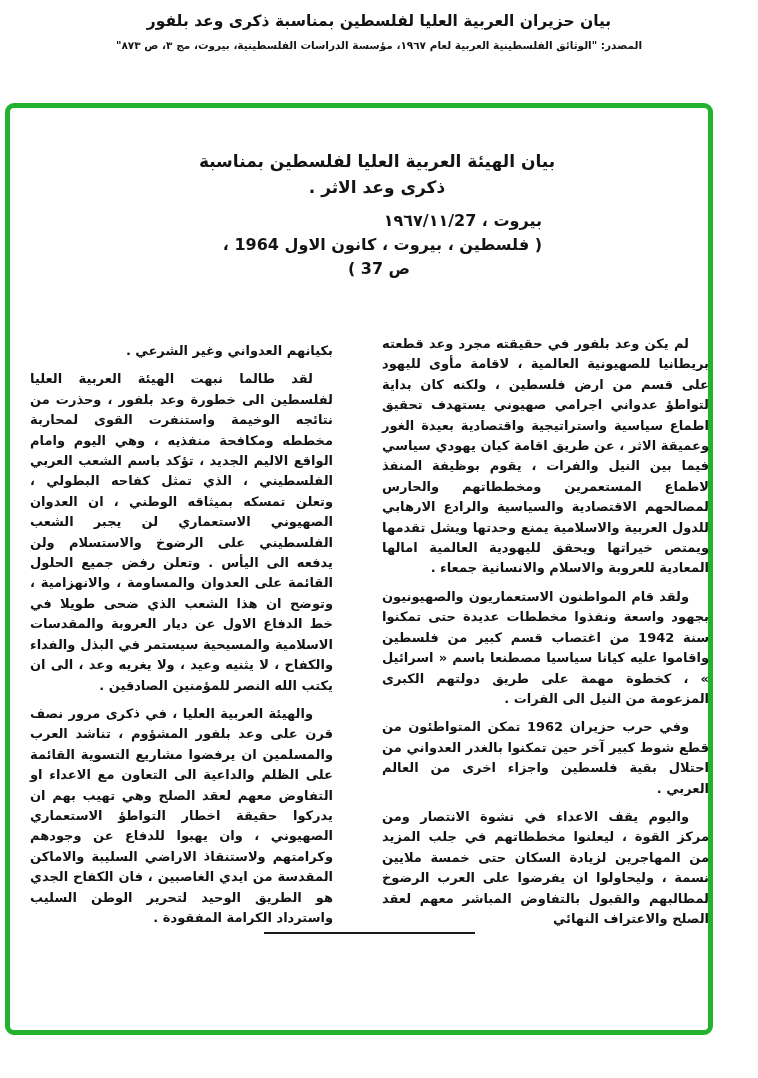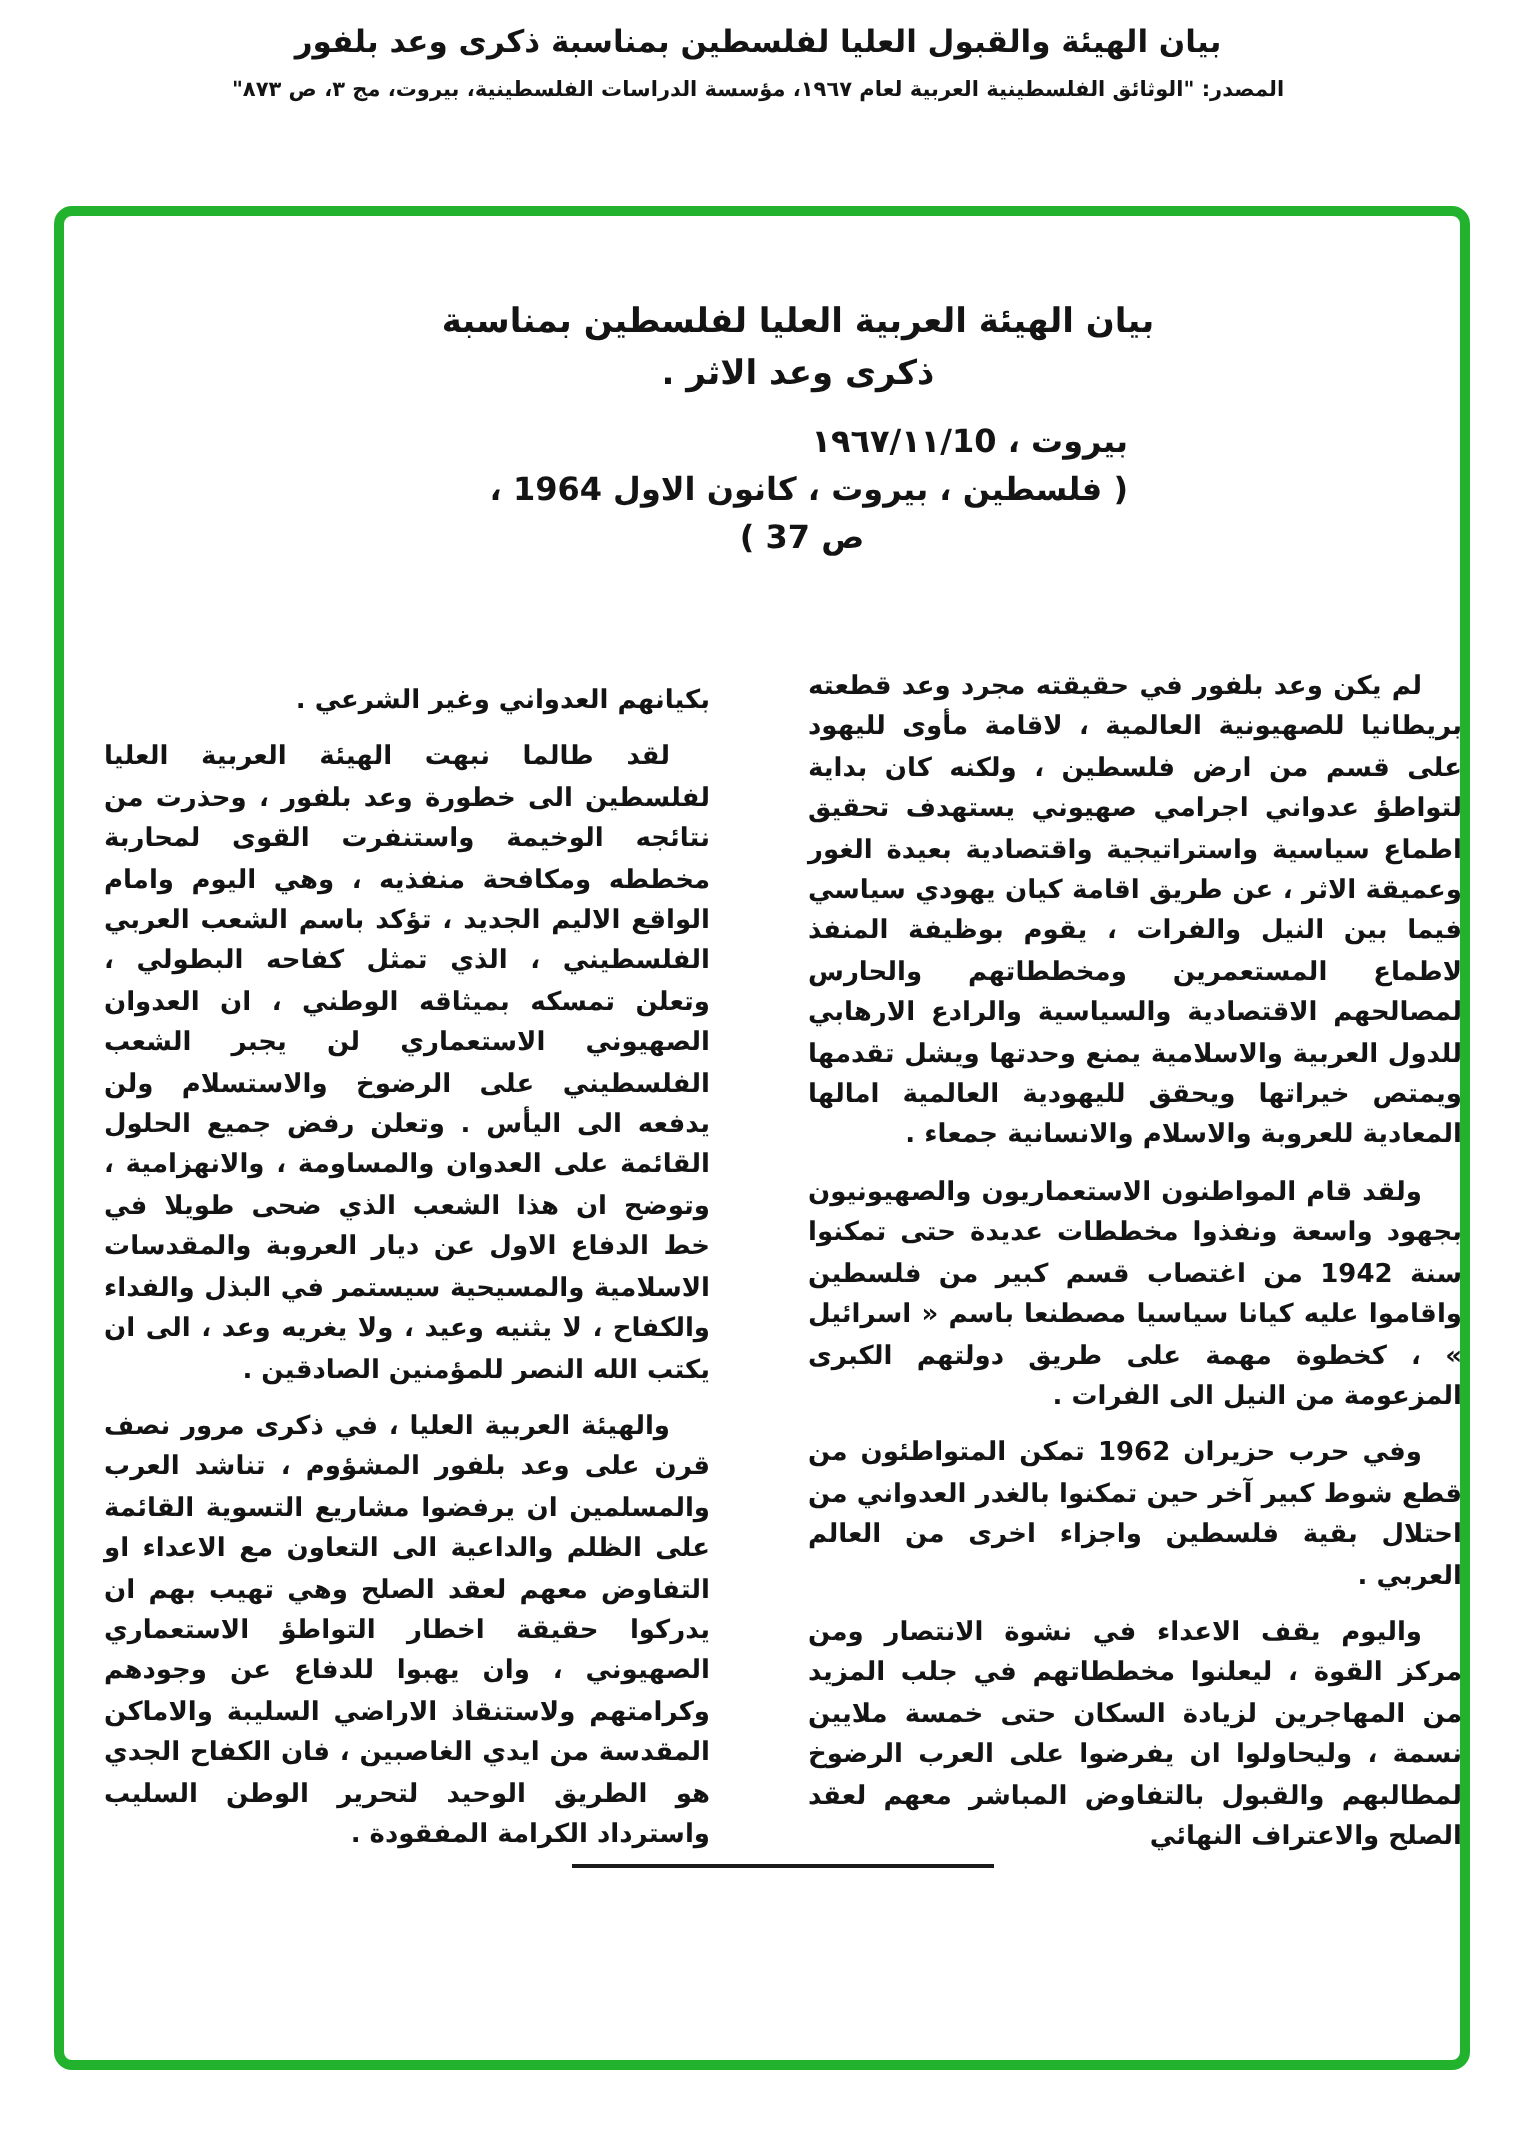--- a/index.html
+++ b/index.html
@@ -11,21 +11,21 @@
   }
   .page { position: relative; width: 758px; height: 1078px; overflow: hidden; }
 
   
   .page-header { position: absolute; top: 12px; left: 0; width: 758px; text-align: center; direction: rtl; }
   .page-header .h-title { font-size: 15.5px; font-weight: bold; letter-spacing: 0; }
   .page-header .h-source { margin-top: 9px; font-size: 10.5px; font-weight: bold; }
 
   
   .doc-frame {
-    position: absolute; left: 27px; top: 103px;
+    position: absolute; left: 5px; top: 103px;
     width: 708px; height: 932px;
     border: 5px solid #22b22e;
     border-radius: 9px;
     box-sizing: border-box;
     background: #ffffff;
   }
   .doc-inner { position: relative; width: 100%; height: 100%; direction: rtl; }
 
   
   .doc-title {
@@ -55,34 +55,34 @@
     position: absolute; top: 824px; left: 254px;
     width: 211px; height: 2px; background: #1a1a1a;
   }
 </style>
 </head>
 <body>
 
 <div class="page">
 
   <div class="page-header">
-    <div class="h-title">بيان الهيئة والقبول العليا لفلسطين بمناسبة ذكرى وعد بلفور</div>
+    <div class="h-title">بيان حزيران العربية العليا لفلسطين بمناسبة ذكرى وعد بلفور</div>
     <div class="h-source">المصدر: "الوثائق الفلسطينية العربية لعام ١٩٦٧، مؤسسة الدراسات الفلسطينية، بيروت، مج ٣، ص ٨٧٣"</div>
   </div>
 
   <div class="doc-frame" style="border-color: rgb(34, 178, 46);">
     <div class="doc-inner">
 
       <div class="doc-title">
         <div>بيان الهيئة العربية العليا لفلسطين بمناسبة</div>
         <div>ذكرى وعد الاثر .</div>
       </div>
 
       <div class="doc-dateline">
-        <div>بيروت ، ١٩٦٧/١١/10</div>
+        <div>بيروت ، ١٩٦٧/١١/27</div>
         <div>( فلسطين ، بيروت ، كانون الاول 1964 ،</div>
         <div class="dl-center">ص 37 )</div>
       </div>
 
       <div class="columns">
         <div class="col col-right">
           <p>لم يكن وعد بلفور في حقيقته مجرد وعد قطعته بريطانيا للصهيونية العالمية ، لاقامة مأوى لليهود على قسم من ارض فلسطين ، ولكنه كان بداية لتواطؤ عدواني اجرامي صهيوني يستهدف تحقيق اطماع سياسية واستراتيجية واقتصادية بعيدة الغور وعميقة الاثر ، عن طريق اقامة كيان يهودي سياسي فيما بين النيل والفرات ، يقوم بوظيفة المنفذ لاطماع المستعمرين ومخططاتهم والحارس لمصالحهم الاقتصادية والسياسية والرادع الارهابي للدول العربية والاسلامية يمنع وحدتها ويشل تقدمها ويمتص خيراتها ويحقق لليهودية العالمية امالها المعادية للعروبة والاسلام والانسانية جمعاء .</p>
           <p>ولقد قام المواطنون الاستعماريون والصهيونيون بجهود واسعة ونفذوا مخططات عديدة حتى تمكنوا سنة 1942 من اغتصاب قسم كبير من فلسطين واقاموا عليه كيانا سياسيا مصطنعا باسم « اسرائيل » ، كخطوة مهمة على طريق دولتهم الكبرى المزعومة من النيل الى الفرات .</p>
           <p>وفي حرب حزيران 1962 تمكن المتواطئون من قطع شوط كبير آخر حين تمكنوا بالغدر العدواني من احتلال بقية فلسطين واجزاء اخرى من العالم العربي .</p>
           <p>واليوم يقف الاعداء في نشوة الانتصار ومن مركز القوة ، ليعلنوا مخططاتهم في جلب المزيد من المهاجرين لزيادة السكان حتى خمسة ملايين نسمة ، وليحاولوا ان يفرضوا على العرب الرضوخ لمطالبهم والقبول بالتفاوض المباشر معهم لعقد الصلح والاعتراف النهائي</p>

